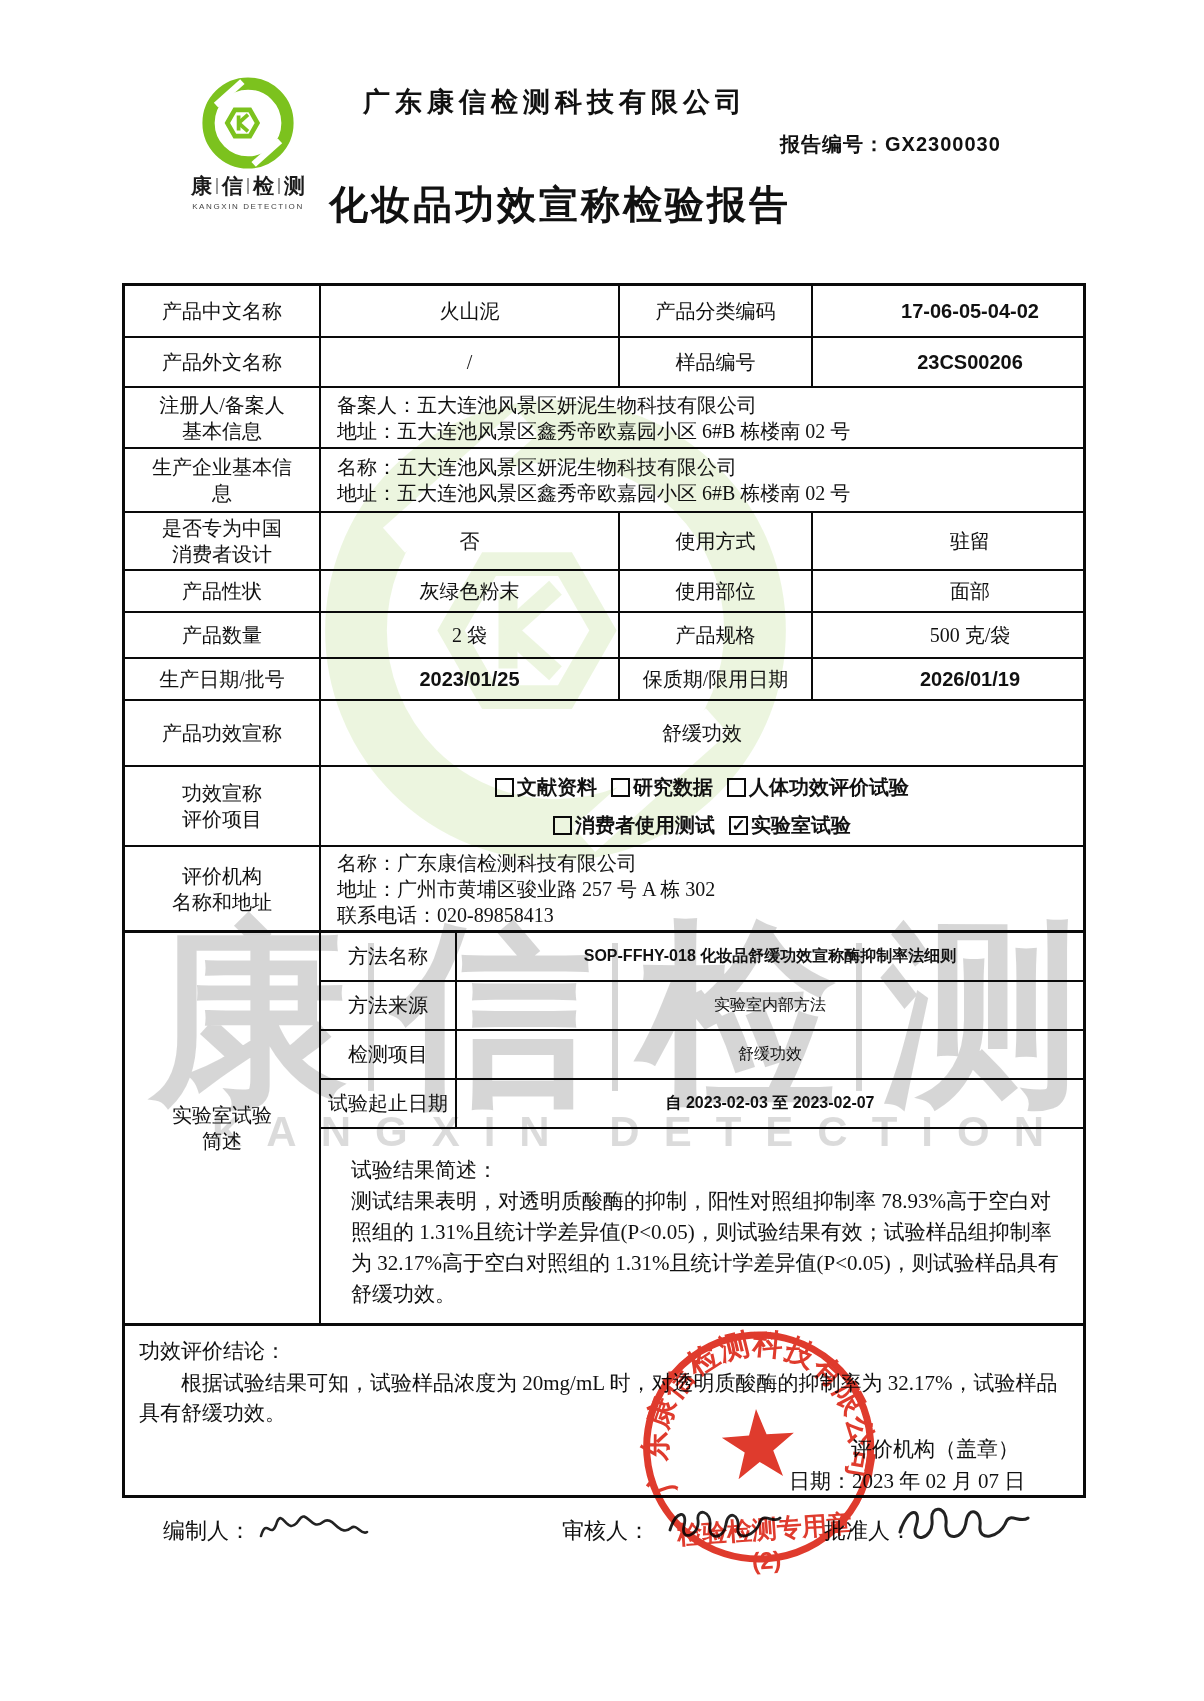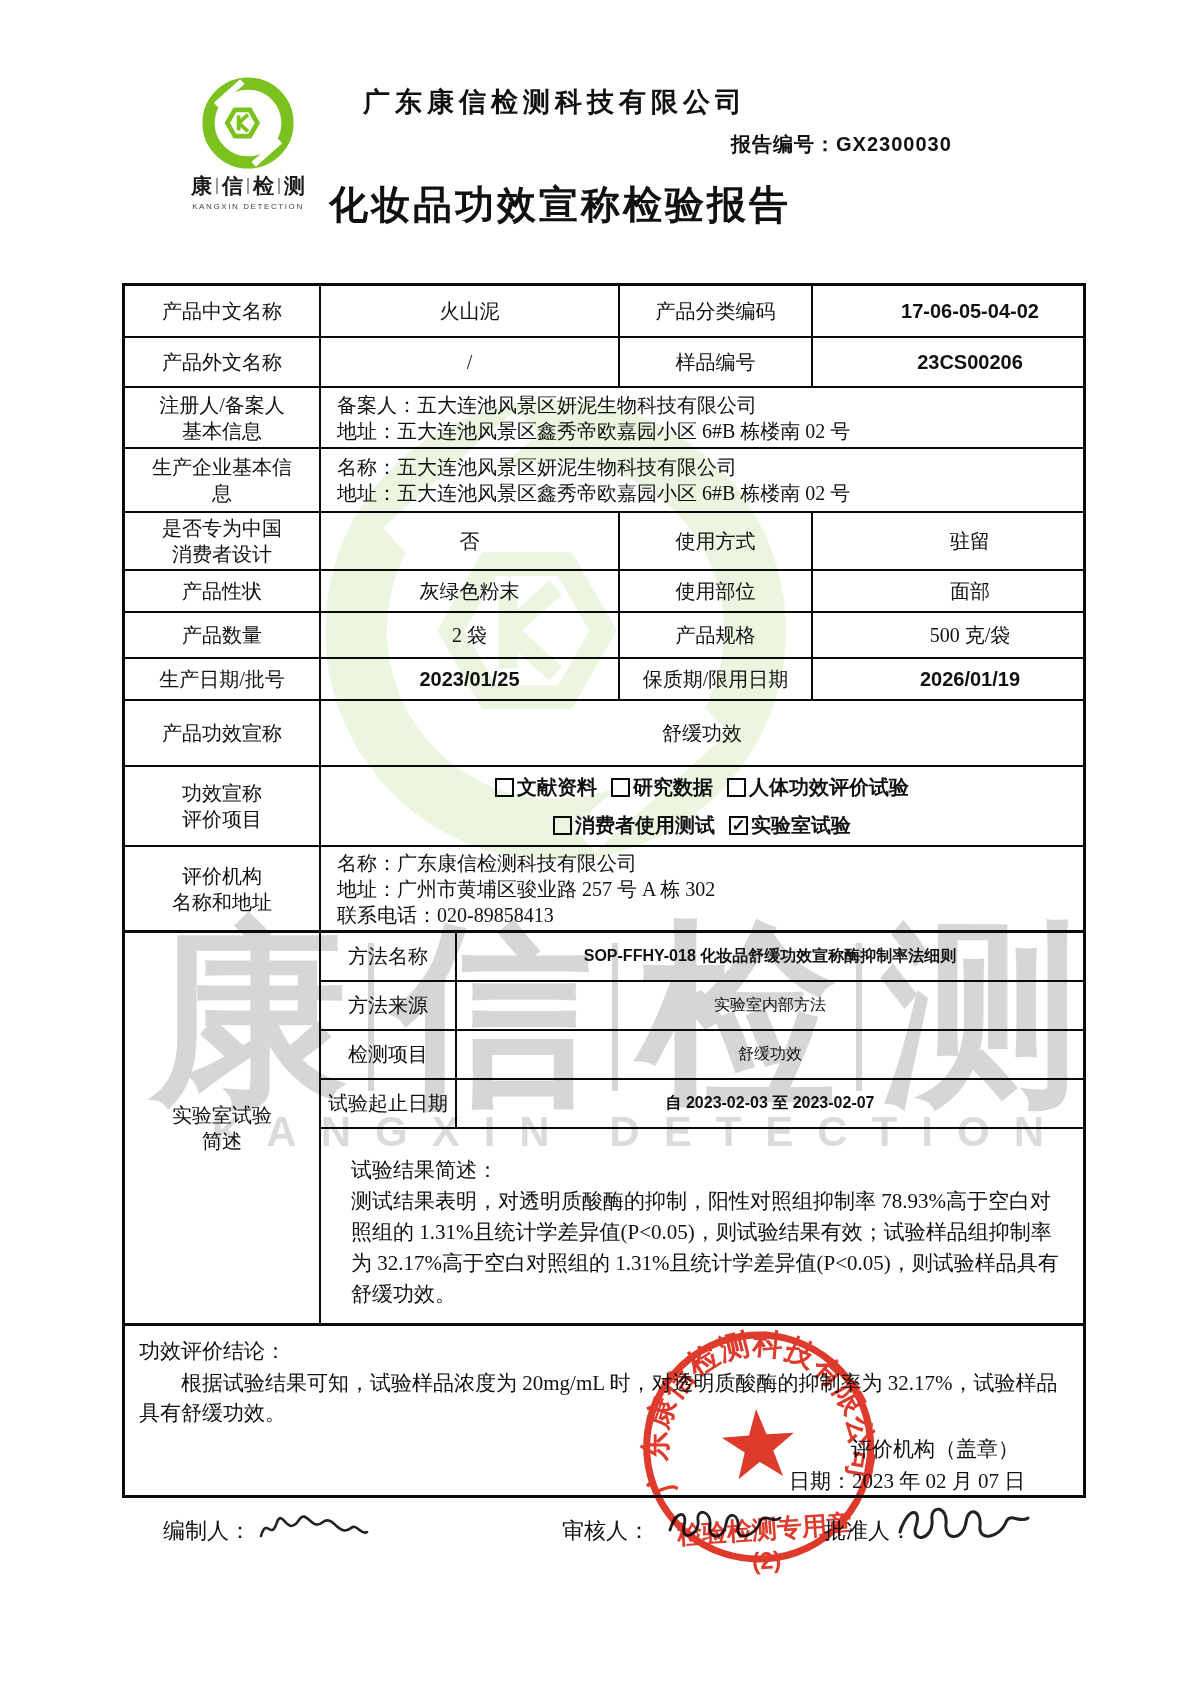--- a/index.html
+++ b/index.html
@@ -10,21 +10,21 @@
   
   .logo-wrap{position:absolute;left:188px;top:76px;width:120px;text-align:center;z-index:3;}
   .logo-mark{display:block;margin:0 auto;}
   .logo-chars{display:flex;justify-content:center;align-items:center;margin-top:2px;
               font-family:"Liberation Sans",sans-serif;font-weight:bold;font-size:21px;color:#1a1a1a;}
   .logo-chars .bar{width:2px;height:16px;background:#9a9a9a;margin:0 4px;}
   .logo-en{margin-top:2px;font-family:"Liberation Sans",sans-serif;font-size:8px;
            letter-spacing:1.6px;color:#444;}
   .company-name{position:absolute;left:140px;top:84px;width:830px;text-align:center;
                 font-size:27px;font-weight:bold;letter-spacing:5px;z-index:3;}
-  .report-no{position:absolute;left:731px;top:131px;font-size:20px;font-weight:bold;
+  .report-no{position:absolute;left:780px;top:131px;font-size:20px;font-weight:bold;
              font-family:"Liberation Sans",sans-serif;letter-spacing:1px;z-index:3;}
   .doc-title{position:absolute;left:0;top:178px;width:1120px;text-align:center;
              font-size:39px;font-weight:bold;letter-spacing:3px;z-index:3;
              font-family:"Liberation Sans",sans-serif;}
 
   
   .wm-green{position:absolute;left:318px;top:393px;width:475px;height:475px;opacity:.16;z-index:1;}
   .wm-gray{position:absolute;left:150px;top:918px;width:930px;display:flex;align-items:center;
            justify-content:center;opacity:.17;z-index:1;font-weight:bold;color:#141414;}
   .wm-gray .ch{font-size:198px;line-height:1;}

